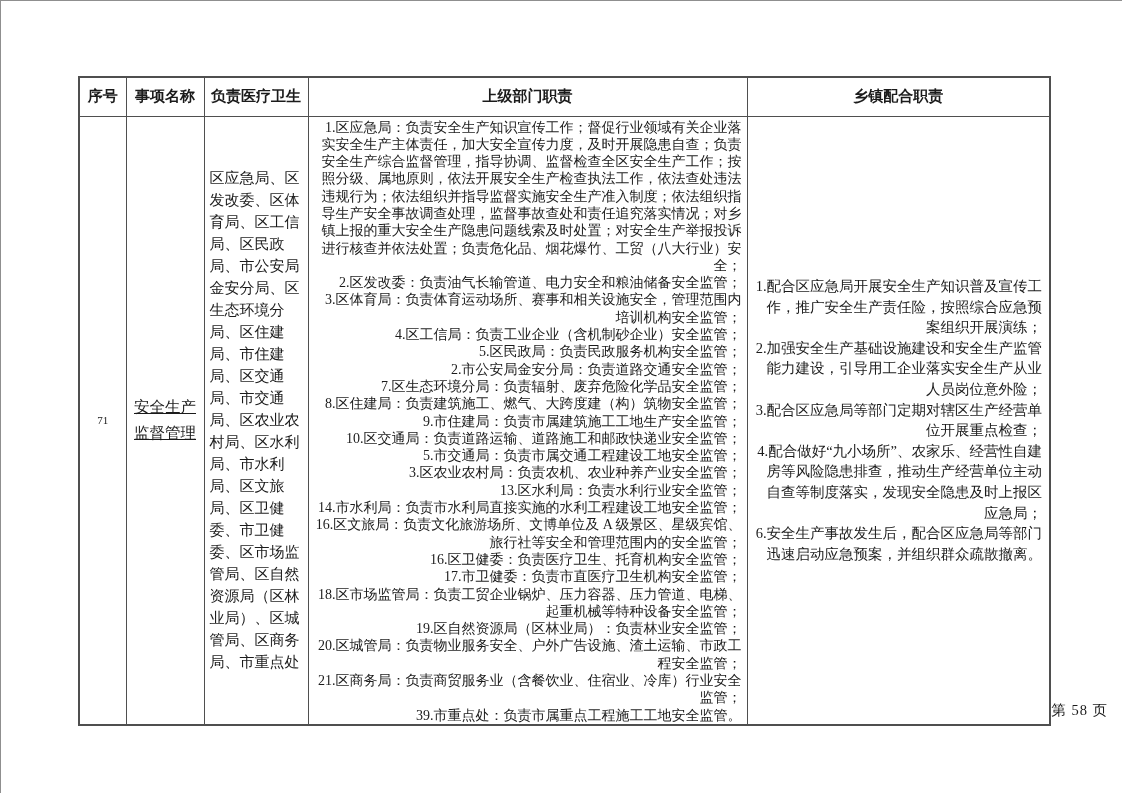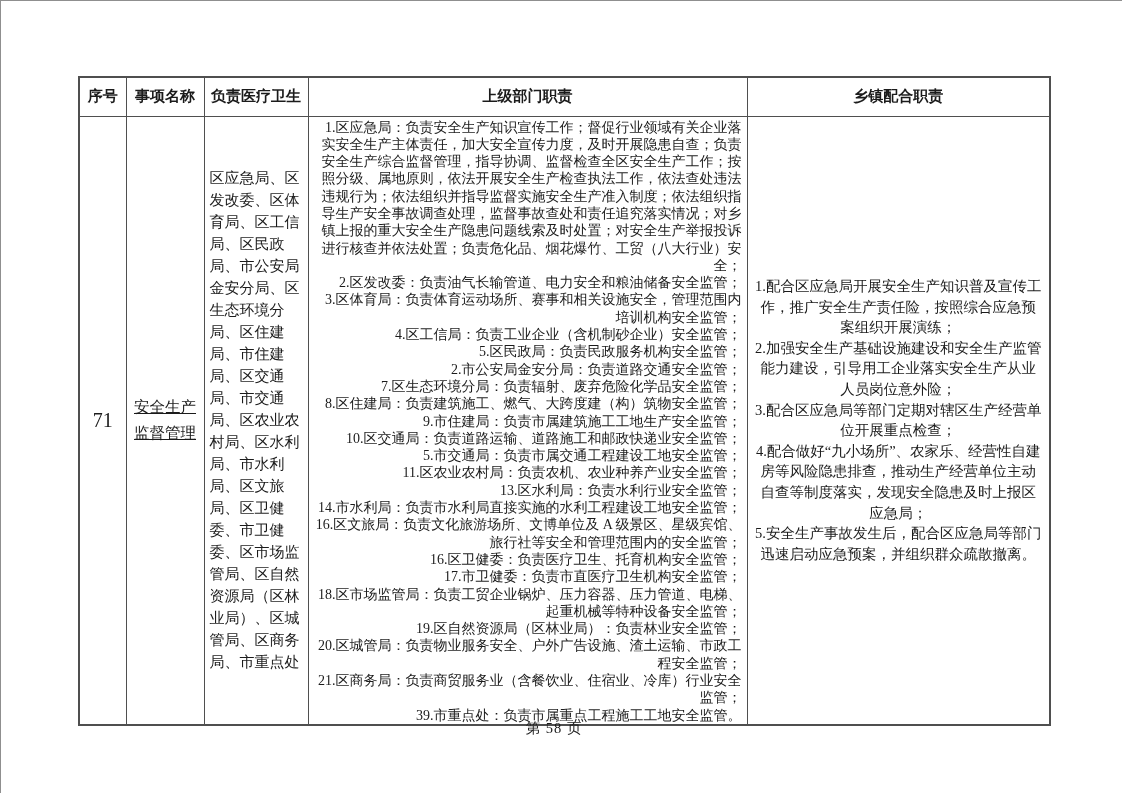--- a/index.html
+++ b/index.html
@@ -34,21 +34,21 @@
     font-size: 15px;
     text-align: center;
     vertical-align: middle;
     padding: 0 2px;
   }
   .doc-table tbody tr { height: 593px; }
 
   td.c-seq {
     text-align: center;
     vertical-align: middle;
-    font-size: 20px;
+    font-size: 11px;
   }
   td.c-name {
     text-align: center;
     vertical-align: middle;
     font-size: 15.5px;
     line-height: 26px;
     padding: 0 5px;
     word-break: break-all;
     text-decoration: underline;
   }
@@ -61,36 +61,36 @@
   }
   td.c-sup {
     text-align: right;
     vertical-align: top;
     font-size: 14px;
     line-height: 17.3px;
     padding: 2px 5px 0 6px;
     word-break: break-all;
   }
   td.c-town {
-    text-align: center;
+    text-align: right;
     vertical-align: middle;
     font-size: 14.5px;
     line-height: 20.6px;
     padding: 0 7px;
     word-break: break-all;
     border-radius: 30px;
   }
   .duty-list div { margin: 0; }
 
   .page-footer {
     position: absolute;
     left: 0;
-    top: 719px;
+    top: 701px;
     width: 1108px;
-    text-align: center;
+    text-align: right;
     font-size: 14.5px;
     letter-spacing: 1px;
     color: #1b1b1b;
   }
 </style>
 </head>
 <body>
 
 <table class="doc-table">
   <colgroup>
@@ -120,39 +120,39 @@
             <div>2.区发改委：负责油气长输管道、电力安全和粮油储备安全监管；</div>
             <div>3.区体育局：负责体育运动场所、赛事和相关设施安全，管理范围内培训机构安全监管；</div>
             <div>4.区工信局：负责工业企业（含机制砂企业）安全监管；</div>
             <div>5.区民政局：负责民政服务机构安全监管；</div>
             <div>2.市公安局金安分局：负责道路交通安全监管；</div>
             <div>7.区生态环境分局：负责辐射、废弃危险化学品安全监管；</div>
             <div>8.区住建局：负责建筑施工、燃气、大跨度建（构）筑物安全监管；</div>
             <div>9.市住建局：负责市属建筑施工工地生产安全监管；</div>
             <div>10.区交通局：负责道路运输、道路施工和邮政快递业安全监管；</div>
             <div>5.市交通局：负责市属交通工程建设工地安全监管；</div>
-            <div>11.区农业农村局：负责农机、农业种养产业安全监管；</div>
+            <div>3.区农业农村局：负责农机、农业种养产业安全监管；</div>
             <div>13.区水利局：负责水利行业安全监管；</div>
             <div>14.市水利局：负责市水利局直接实施的水利工程建设工地安全监管；</div>
             <div>16.区文旅局：负责文化旅游场所、文博单位及 A 级景区、星级宾馆、旅行社等安全和管理范围内的安全监管；</div>
             <div>16.区卫健委：负责医疗卫生、托育机构安全监管；</div>
             <div>17.市卫健委：负责市直医疗卫生机构安全监管；</div>
             <div>18.区市场监管局：负责工贸企业锅炉、压力容器、压力管道、电梯、起重机械等特种设备安全监管；</div>
             <div>19.区自然资源局（区林业局）：负责林业安全监管；</div>
             <div>20.区城管局：负责物业服务安全、户外广告设施、渣土运输、市政工程安全监管；</div>
             <div>21.区商务局：负责商贸服务业（含餐饮业、住宿业、冷库）行业安全监管；</div>
             <div>39.市重点处：负责市属重点工程施工工地安全监管。</div>
           </div>
       </td>
       <td class="c-town">
         <div class="duty-list">
             <div>1.配合区应急局开展安全生产知识普及宣传工作，推广安全生产责任险，按照综合应急预案组织开展演练；</div>
             <div>2.加强安全生产基础设施建设和安全生产监管能力建设，引导用工企业落实安全生产从业人员岗位意外险；</div>
             <div>3.配合区应急局等部门定期对辖区生产经营单位开展重点检查；</div>
             <div>4.配合做好“九小场所”、农家乐、经营性自建房等风险隐患排查，推动生产经营单位主动自查等制度落实，发现安全隐患及时上报区应急局；</div>
-            <div>5.安全生产事故发生后，配合区应急局等部门迅速启动应急预案，并组织群众疏散撤离。</div>
+            <div>6.安全生产事故发生后，配合区应急局等部门迅速启动应急预案，并组织群众疏散撤离。</div>
           </div>
       </td>
     </tr>
   </tbody>
 </table>
 
 <div class="page-footer">第 58 页</div>
 
 </body></html>

